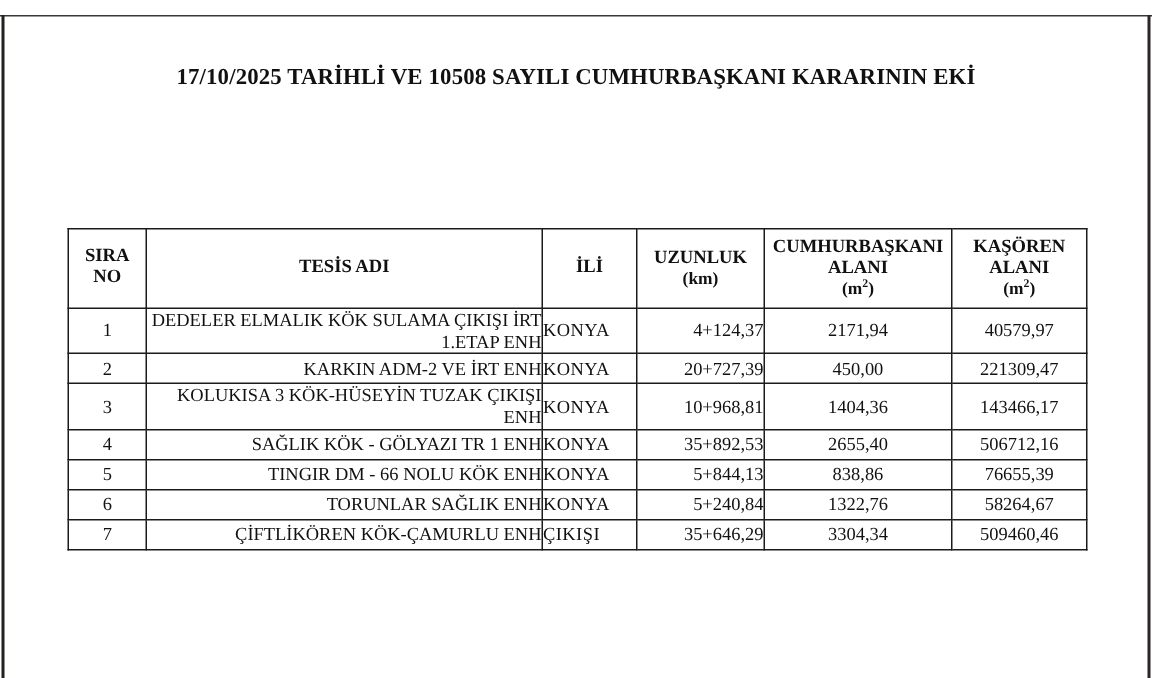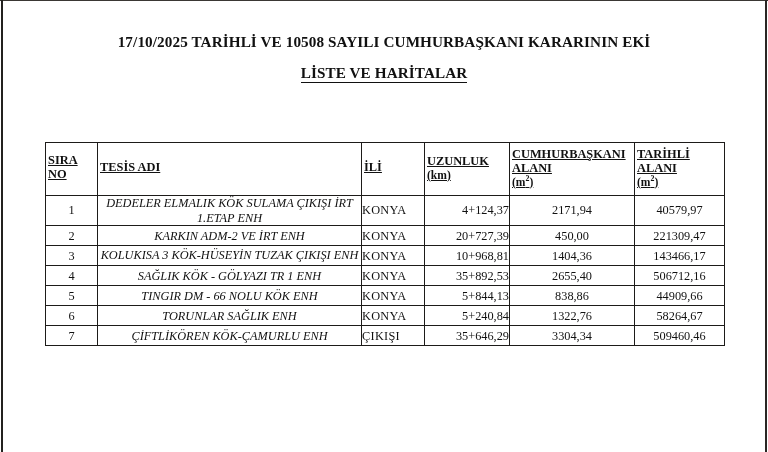--- a/index.html
+++ b/index.html
@@ -39,21 +39,21 @@
     left: 765px;
     top: 0;
     width: 2px;
     height: 452px;
     background: #2a2724;
   }
 
   .sheet {
     position: absolute;
     left: 0;
-    top: 0;
+    top: 10px;
     width: 768px;
     height: 344px;
   }
 
   
   .doc-heading {
     position: absolute;
     left: 0;
     top: 33px;
     width: 768px;
@@ -91,28 +91,27 @@
     width: 679px;
     table-layout: fixed;
   }
   table.listing th,
   table.listing td {
     border: 1px solid #1d1b19;
     padding: 0;
     vertical-align: middle;
   }
   table.listing thead th {
-    text-align: left;
+    text-align: center;
     font-weight: bold;
     font-size: 12.4px;
     line-height: 1.12;
     padding: 5px 2px 6px 2px;
     height: 44px;
     box-sizing: border-box;
-    text-decoration: underline;
   }
   table.listing thead th .unit {
     font-size: 11.6px;
     display: block;
   }
   sup {
     font-size: 0.68em;
     vertical-align: super;
     line-height: 0;
   }
@@ -120,23 +119,22 @@
   table.listing tbody td {
     font-size: 12.3px;
     line-height: 1.18;
     height: 19px;
   }
   td.c-no {
     text-align: center;
     font-size: 12.6px;
   }
   td.c-name {
-    text-align: center;
+    text-align: right;
     padding: 1px 2px 1px 5px;
-    font-style: italic;
   }
   td.c-prov {
     letter-spacing: 0.3px;
   }
   td.c-len {
     text-align: right;
   }
   td.c-exp,
   td.c-ease {
     text-align: center;
@@ -160,23 +158,20 @@
 <body>
 
 <div class="sheet">
 
   <div class="page-edge-top"></div>
   <div class="page-edge-left"></div>
   <div class="page-edge-right"></div>
 
   <div class="doc-heading">17/10/2025 TARİHLİ VE 10508 SAYILI CUMHURBAŞKANI KARARININ EKİ</div>
 
-  <div class="doc-subheading">
-    <span>LİSTE VE HARİTALAR</span>
-  </div>
 
   <div class="table-wrap">
     <table class="listing">
       <colgroup>
         <col class="w-no">
         <col class="w-name">
         <col class="w-prov">
         <col class="w-len">
         <col class="w-exp">
         <col class="w-ease">
@@ -192,21 +187,21 @@
           <th>
             <span>UZUNLUK</span>
             <span class="unit">(km)</span>
           </th>
           <th>
             <span>CUMHURBAŞKANI</span><br>
             <span>ALANI</span>
             <span class="unit"><span>(m</span><sup>2</sup><span>)</span></span>
           </th>
           <th>
-            <span>TARİHLİ</span><br>
+            <span>KAŞÖREN</span><br>
             <span>ALANI</span>
             <span class="unit"><span>(m</span><sup>2</sup><span>)</span></span>
           </th>
         </tr>
       </thead>
       <tbody>
         <tr class="two-line">
           <td class="c-no">1</td>
           <td class="c-name">DEDELER ELMALIK KÖK SULAMA ÇIKIŞI İRT 1.ETAP ENH</td>
           <td class="c-prov">KONYA</td>
@@ -237,21 +232,21 @@
           <td class="c-len">35+892,53</td>
           <td class="c-exp">2655,40</td>
           <td class="c-ease">506712,16</td>
         </tr>
         <tr>
           <td class="c-no">5</td>
           <td class="c-name">TINGIR DM - 66 NOLU KÖK ENH</td>
           <td class="c-prov">KONYA</td>
           <td class="c-len">5+844,13</td>
           <td class="c-exp">838,86</td>
-          <td class="c-ease">44909,66</td>
+          <td class="c-ease">76655,39</td>
         </tr>
         <tr>
           <td class="c-no">6</td>
           <td class="c-name">TORUNLAR SAĞLIK ENH</td>
           <td class="c-prov">KONYA</td>
           <td class="c-len">5+240,84</td>
           <td class="c-exp">1322,76</td>
           <td class="c-ease">58264,67</td>
         </tr>
         <tr>

